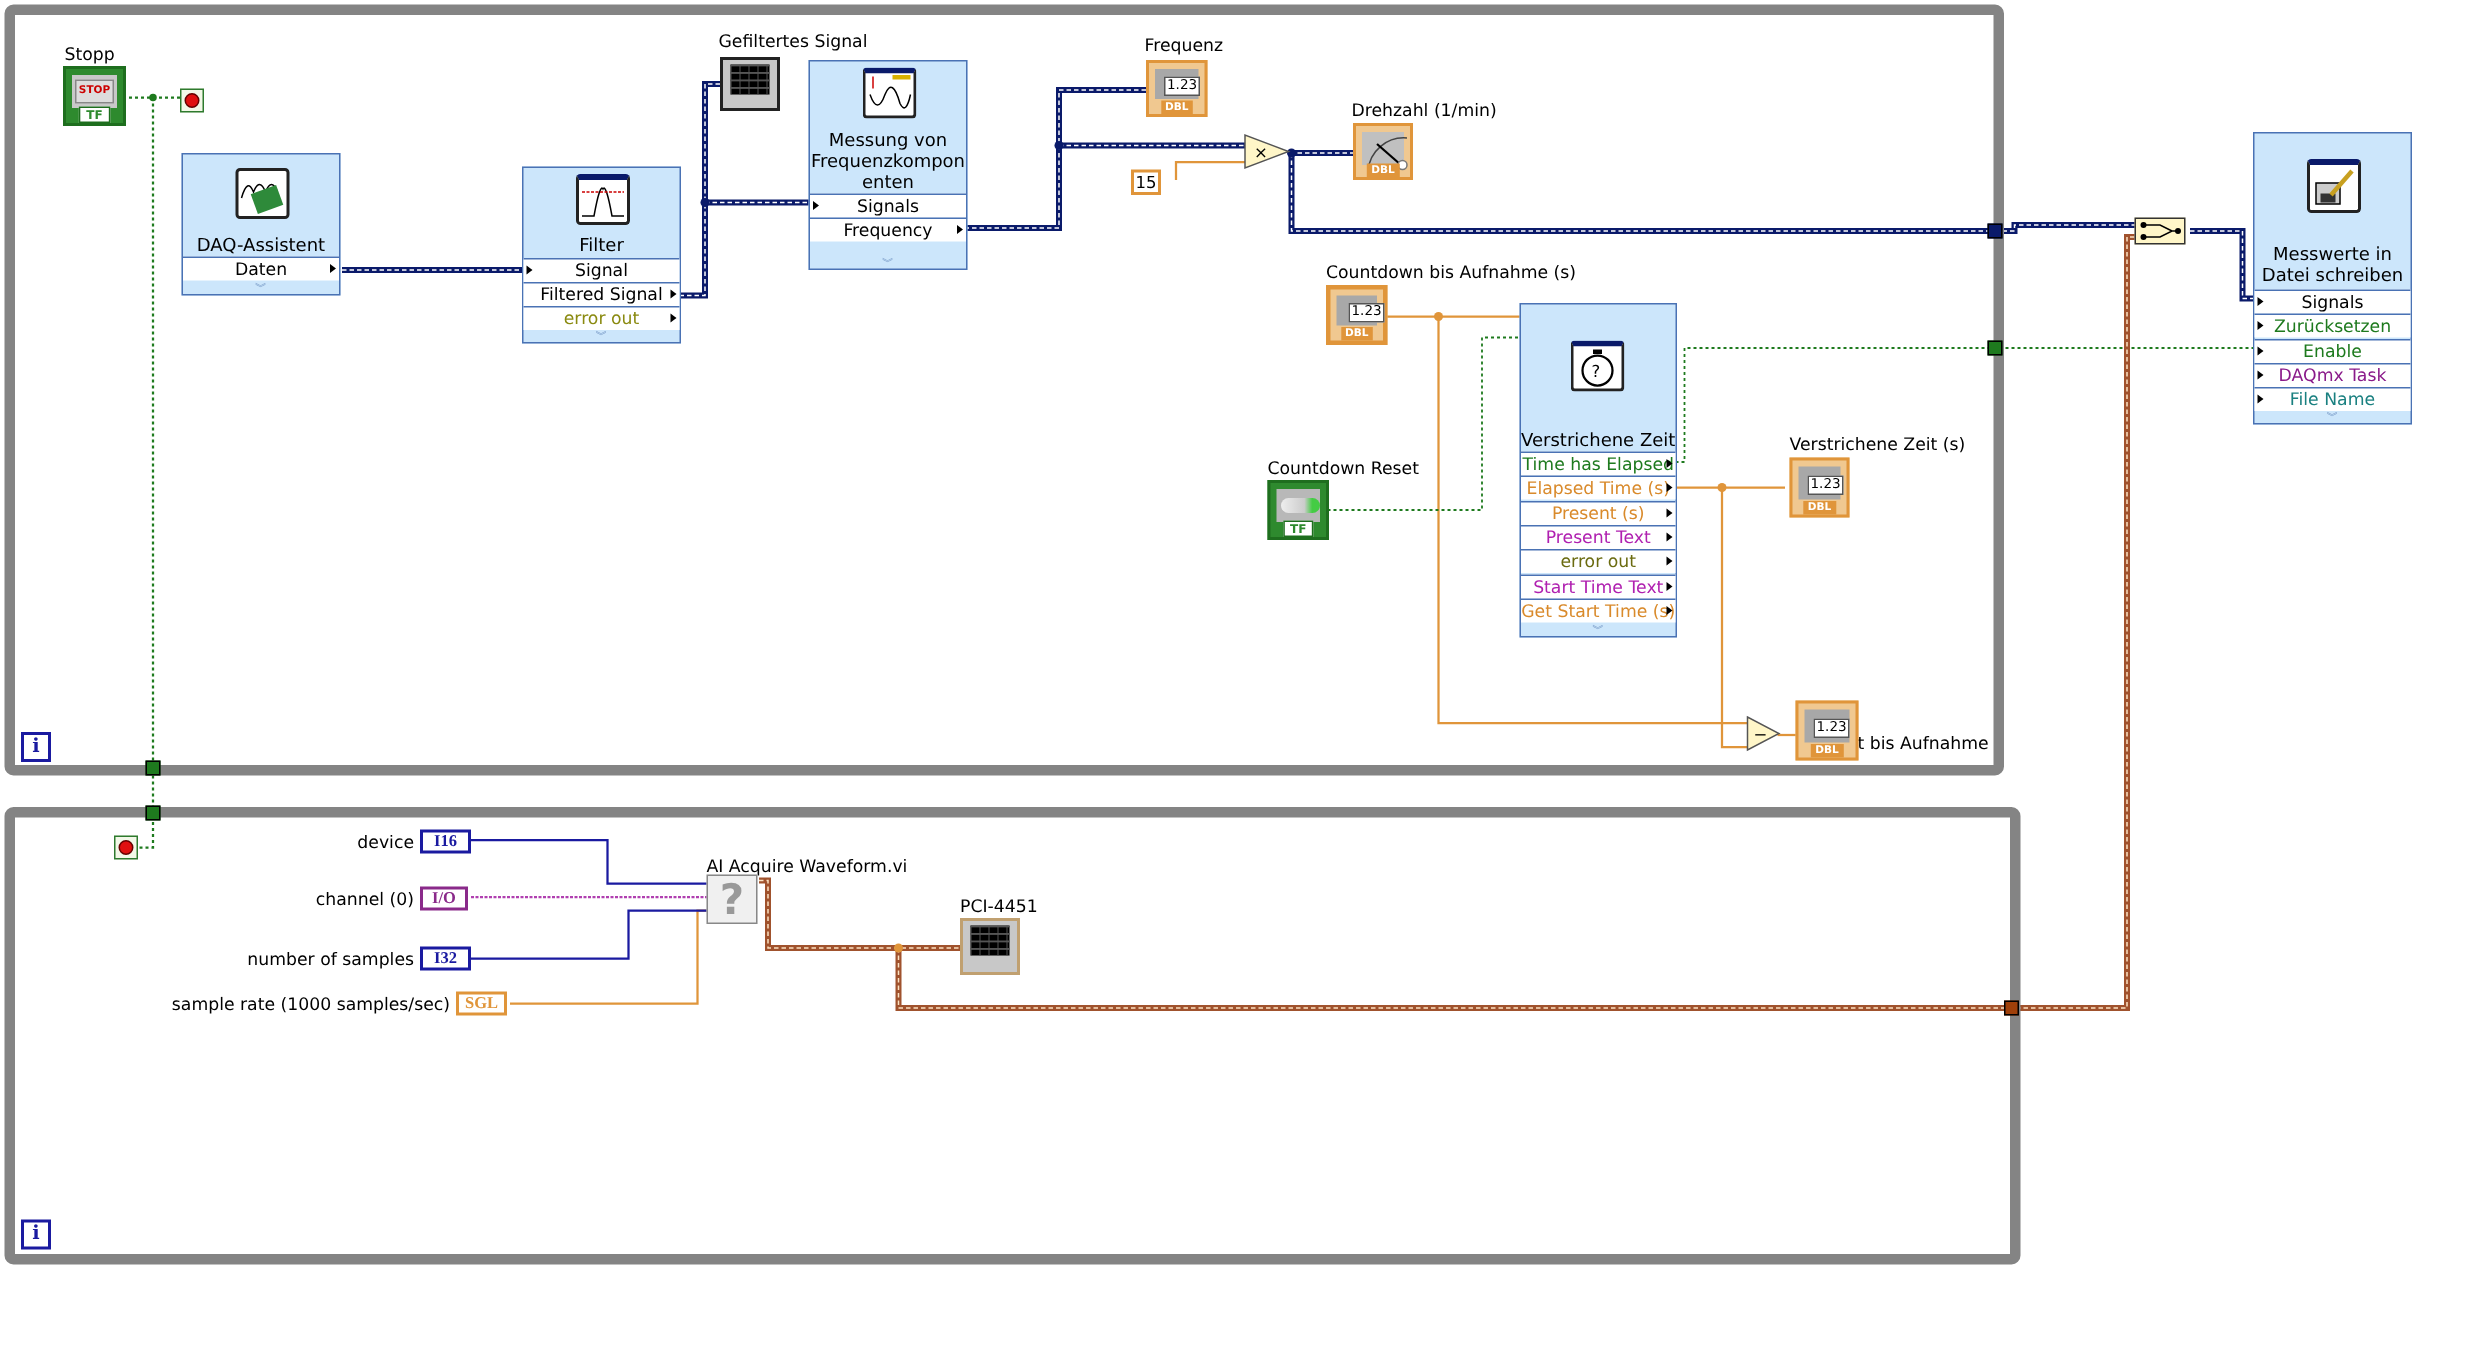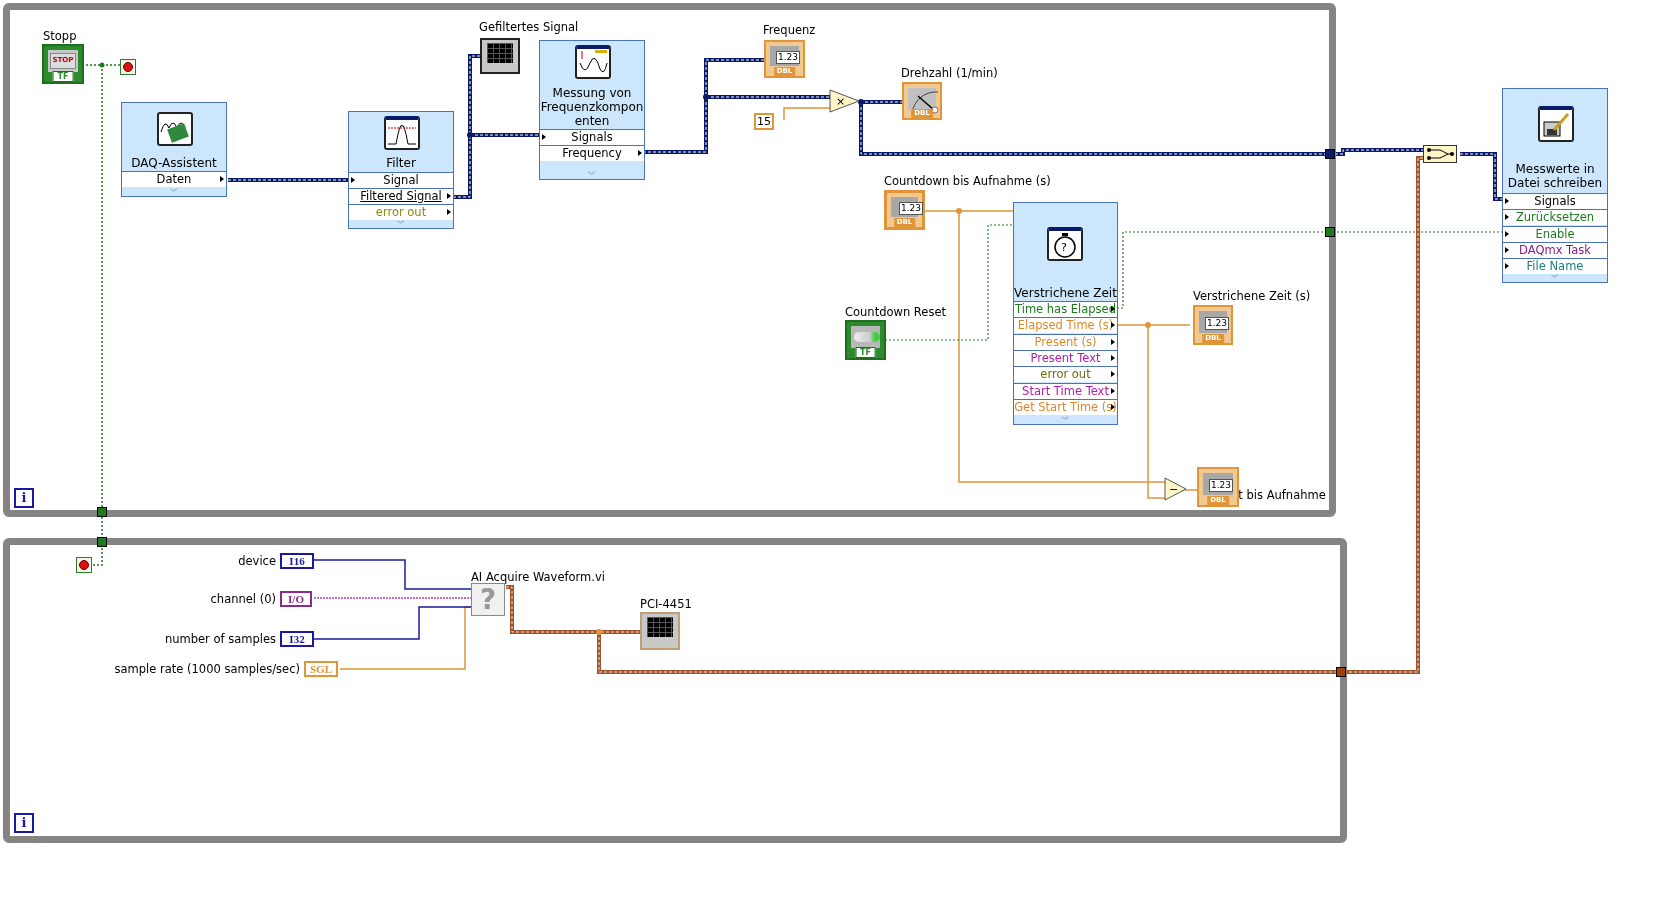--- a/index.html
+++ b/index.html
@@ -136,21 +136,21 @@
 
 <div class="express" style="left:348px;top:111px;width:106px;height:118px;">
   <div class="iconbox" style="left:35px;top:4px;width:36px;height:34px;border-top:4px solid #0a1a6a;">
     <svg width="32" height="28">
         <path d="M2 24 L10 24 Q14 2 16 6 Q18 2 22 24 L30 24" stroke="#000" fill="none"></path>
         <line x1="2" y1="8" x2="30" y2="8" stroke="#c00" stroke-dasharray="2,1"></line>
       </svg>
   </div>
   <div class="title" style="top:44px;">Filter</div>
   <div class="row" style="top:60px;"><span class="al"></span><span>Signal</span></div>
-  <div class="row" style="top:76px;text-decoration:underline;"><span>Filtered Signal</span><span class="ar"></span></div>
+  <div class="row" style="top:76px;"><span>Filtered Signal</span><span class="ar"></span></div>
   <div class="row" style="top:92px;color:#8a8a10;"><span>error out</span><span class="ar"></span></div>
   <div class="foot">︾</div>
 </div>
 
 <div class="lbl" style="left:479px;top:20px;">Gefiltertes Signal</div>
 <div style="position:absolute;left:480px;top:38px;width:40px;height:36px;background:#c8c8c8;border:2px solid #222;box-sizing:border-box;">
   <div style="position:absolute;left:5px;top:3px;width:26px;height:20px;background:#000;background-image:linear-gradient(#555 1px,transparent 1px),linear-gradient(90deg,#555 1px,transparent 1px);background-size:6px 5px;"></div>
 </div>
 
 <div class="express" style="left:539px;top:40px;width:106px;height:140px;">

